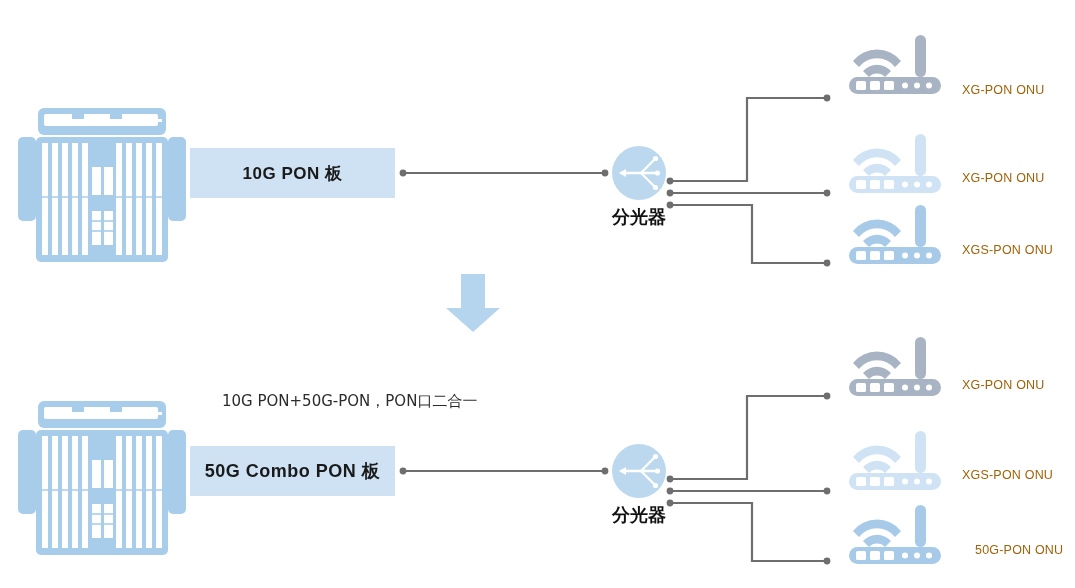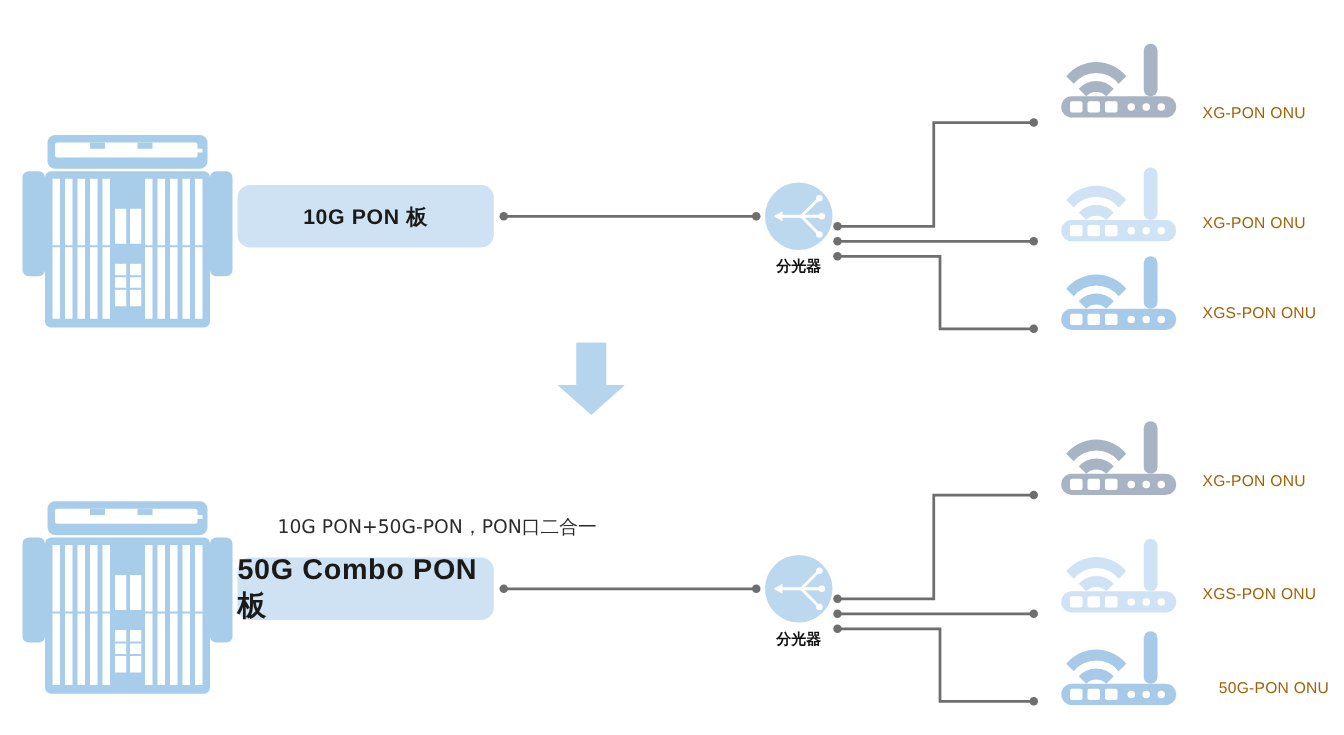--- a/index.html
+++ b/index.html
@@ -9,37 +9,37 @@
     font-family:"Liberation Sans","DejaVu Sans",sans-serif;
     overflow:hidden;
     position:relative;
   }
   .stage{position:absolute;left:0;top:0;width:1075px;height:588px;}
   .abs{position:absolute;}
 
   
   .board{
     background:#cfe2f3;
-    border-radius:10px;
+    border-radius:0;
     display:flex;align-items:center;justify-content:center;
     color:#1a1a1a;
     font-weight:bold;
     letter-spacing:.5px;
     box-sizing:border-box;
   }
   .board-1{left:190px;top:148px;width:205px;height:50px;font-size:17px;}
-  .board-2{left:190px;top:446px;width:205px;height:50px;font-size:23px;}
+  .board-2{left:190px;top:446px;width:205px;height:50px;font-size:18px;}
 
   
   .chassis{width:170px;height:165px;}
 
   
   .splitter-wrap{width:62px;height:62px;}
   .splitter-label{
-    font-size:12px;color:#111;font-weight:bold;
+    font-size:18px;color:#111;font-weight:bold;
     text-align:center;width:90px;
     font-family:Liberation Sans, sans-serif;
   }
 
   
   .onu{width:100px;height:62px;}
   .onu-label{
     font-size:12.5px;color:#a16207;white-space:nowrap;
     font-family:"Liberation Sans","DejaVu Sans",sans-serif;
     letter-spacing:.2px;
@@ -226,21 +226,21 @@
     </svg>
   </div>
   <div class="abs onu-label" style="left:962px;top:243px;">XGS-PON ONU</div>
 
   <div class="abs" style="left:440px;top:272px;">
     <svg width="66" height="62" viewBox="0 0 66 62">
       <polygon points="21,2 45,2 45,36 60,36 33,60 6,36 21,36" fill="#b5d5ef"></polygon>
     </svg>
   </div>
 
-  <div class="abs caption" style="left:222px;top:412px;">10G PON+50G-PON，PON口二合一</div>
+  <div class="abs caption" style="left:222px;top:392px;">10G PON+50G-PON，PON口二合一</div>
 
   <div class="abs chassis" style="left:16px;top:398px;">
     <svg width="170" height="165" viewBox="0 0 170 165">
       <g fill="#a8cdea">
         <rect x="22" y="3" width="128" height="27" rx="6"></rect>
         <rect x="2" y="32" width="18" height="84" rx="5"></rect>
         <rect x="152" y="32" width="18" height="84" rx="5"></rect>
         <rect x="20" y="32" width="132" height="125" rx="5"></rect>
       </g>
       <g fill="#ffffff">

